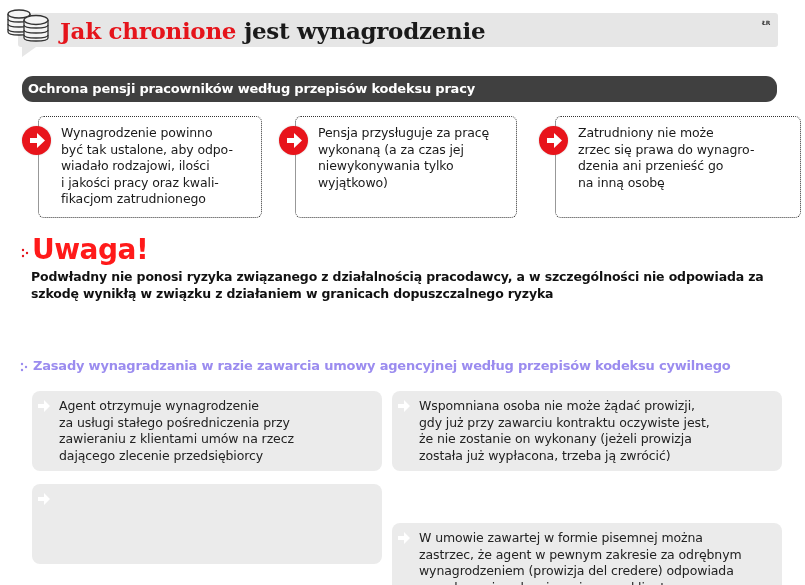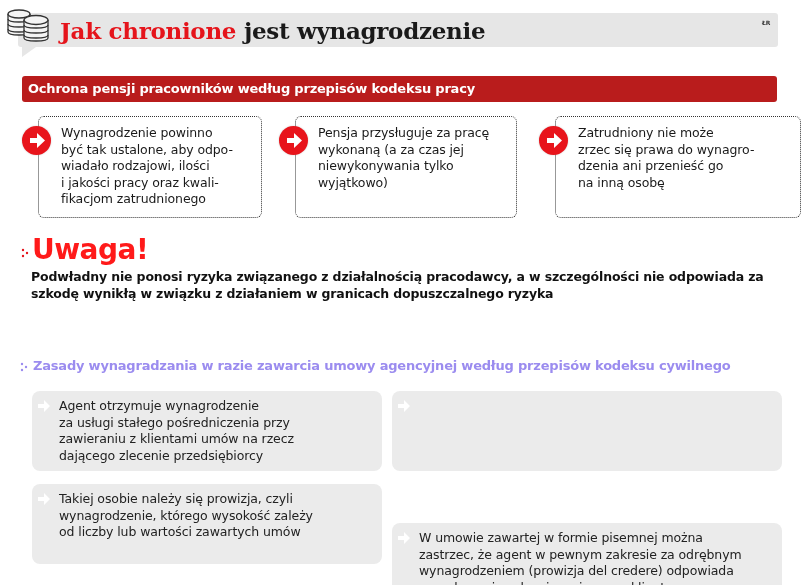--- a/index.html
+++ b/index.html
@@ -20,21 +20,21 @@
       position: absolute; left: 60px; top: 17px; font-family: "DejaVu Serif", serif;
       font-weight: bold; font-size: 23px; white-space: nowrap; letter-spacing: -0.3px;
     }
     .header-title .red { color: #e5141b; }
     .header-title .dark { color: #1a1a1a; }
     .credit {
       position: absolute; left: 762px; top: 19px; font-size: 6px; font-weight: bold; color: #333;
     }
     .section-red {
       position: absolute; left: 22px; top: 76px; width: 755px; height: 26px;
-      background: #b91c1c; border-radius: 3px; color: #fff;
+      background: #404040; border-radius: 11px; color: #fff;
       font-weight: bold; font-size: 13px; line-height: 26px; padding-left: 6px;
       letter-spacing: -0.2px;
     }
 
     
     .card {
       position: absolute; top: 116px; height: 102px;
       border: 1px dotted #333; border-radius: 6px;
     }
     .card .txt {
@@ -156,28 +156,29 @@
     </svg>
   <div class="txt">Agent otrzymuje wynagrodzenie
 za usługi stałego pośredniczenia przy
 zawieraniu z klientami umów na rzecz
 dającego zlecenie przedsiębiorcy</div>
 </div>
 <div class="gcard" style="left:392px; top:391px; width:390px; height:80px;">
   <svg class="garrow" viewBox="0 0 14 14">
       <path d="M1 5 h6 v-4 l6 6 l-6 6 v-4 h-6 z" fill="#fff"></path>
     </svg>
+  <div class="txt">Wspomniana osoba nie może żądać prowizji,
+gdy już przy zawarciu kontraktu oczywiste jest,
+że nie zostanie on wykonany (jeżeli prowizja
+została już wypłacona, trzeba ją zwrócić)</div>
 </div>
 <div class="gcard" style="left:32px; top:484px; width:350px; height:80px;">
   <svg class="garrow" viewBox="0 0 14 14">
       <path d="M1 5 h6 v-4 l6 6 l-6 6 v-4 h-6 z" fill="#fff"></path>
     </svg>
-  <div class="txt">Takiej osobie należy się prowizja, czyli
-wynagrodzenie, którego wysokość zależy
-od liczby lub wartości zawartych umów</div>
 </div>
 <div class="gcard" style="left:392px; top:484px; width:390px; height:80px;margin-top:39px;">
   <svg class="garrow" viewBox="0 0 14 14">
       <path d="M1 5 h6 v-4 l6 6 l-6 6 v-4 h-6 z" fill="#fff"></path>
     </svg>
   <div class="txt">W umowie zawartej w formie pisemnej można
 zastrzec, że agent w pewnym zakresie za odrębnym
 wynagrodzeniem (prowizja del credere) odpowiada
 za wykonanie zobowiązania przez klienta</div>
 </div>

